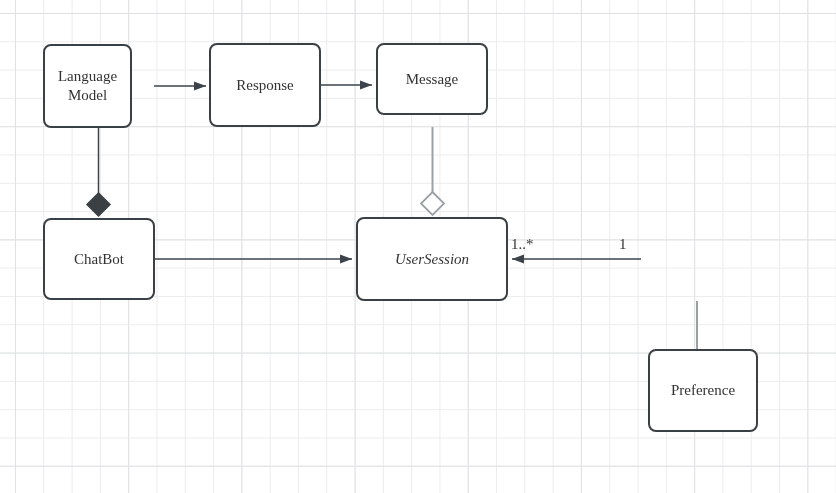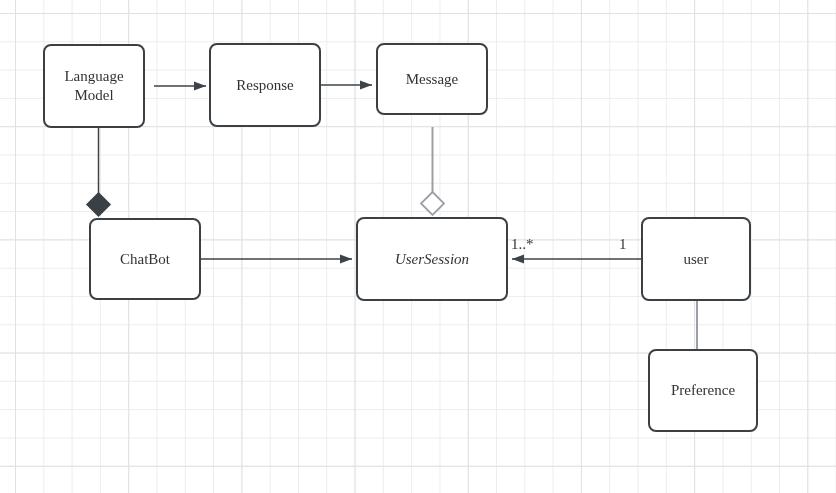--- a/index.html
+++ b/index.html
@@ -64,24 +64,24 @@
     display: flex;
     align-items: center;
     justify-content: center;
     text-align: center;
     font-size: 15px;
     line-height: 1.25;
     color: var(--text-color);
     padding: 0 12px;
     cursor: default;
   }
-  .node-language-model { left: 43px;  top: 44px;  width: 102px; height: 84px; }
+  .node-language-model { left: 43px;  top: 44px;  width: 89px; height: 84px; }
   .node-response       { left: 209px; top: 43px;  width: 112px; height: 84px; }
   .node-message        { left: 376px; top: 43px;  width: 112px; height: 72px; }
-  .node-chatbot        { left: 43px;  top: 218px; width: 112px; height: 82px; margin-left: 46px; }
+  .node-chatbot        { left: 43px;  top: 218px; width: 112px; height: 82px; }
   .node-user-session   { left: 356px; top: 217px; width: 152px; height: 84px; font-style: italic; }
   .node-user           { left: 641px; top: 217px; width: 110px; height: 84px; }
   .node-preference     { left: 648px; top: 349px; width: 110px; height: 83px; }
   .edge-label {
     position: absolute;
     font-size: 15px;
     line-height: 1;
     color: var(--text-color);
     white-space: nowrap;
   }
@@ -134,23 +134,20 @@
   </div>
 
   <div class="node node-chatbot">
     <span>ChatBot</span>
   </div>
 
   <div class="node node-user-session">
     <span>UserSession</span>
   </div>
 
-  <div class="node node-user">
-    <span>user</span>
-  </div>
 
   <div class="node node-preference">
     <span>Preference</span>
   </div>
 
   <span class="edge-label label-target-multiplicity">1..*</span>
 
   <span class="edge-label label-source-multiplicity">1</span>
 
 </div>

